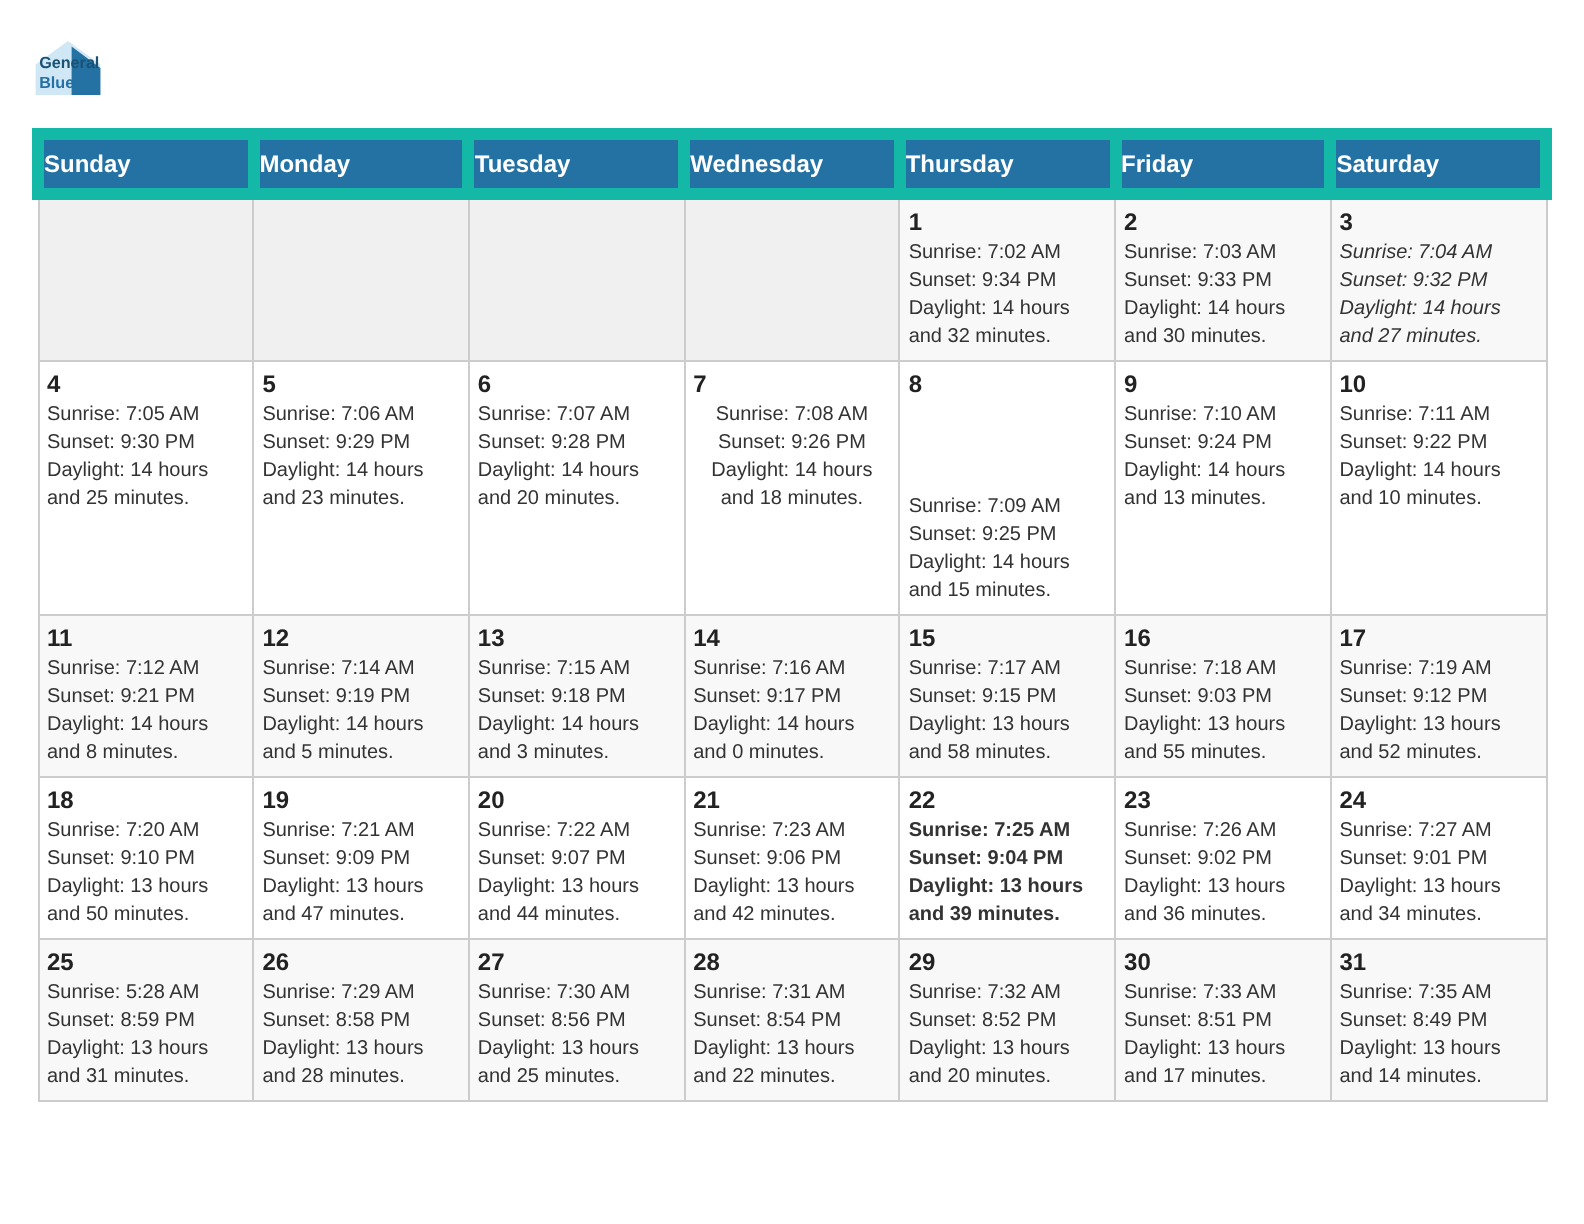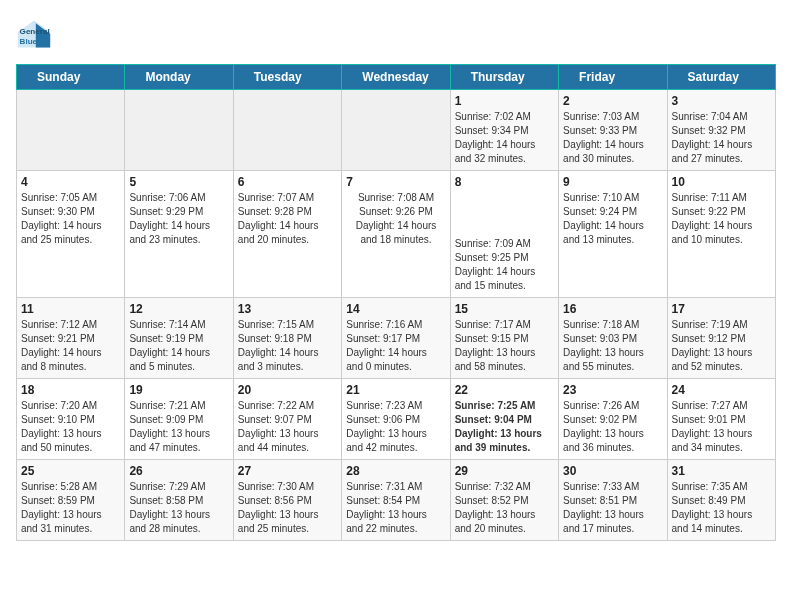--- a/index.html
+++ b/index.html
@@ -48,23 +48,23 @@
     }
     table {
       width: 100%;
       border-collapse: collapse;
       table-layout: fixed;
     }
     thead tr th {
       background-color: #2471a3;
       color: #fff;
       font-size: 12px;
-      padding: 5px 20px;
+      padding: 5px 0;
       text-align: left;
-      border: 1px solid #14b8a6;
+      border: 6px solid #14b8a6;
     }
     tbody tr td {
       border: 1px solid #ccc;
       vertical-align: top;
       padding: 4px;
       font-size: 10px;
       color: #333;
       min-height: 80px;
       background: #fff;
     }
@@ -139,21 +139,21 @@
         </td>
         <td>
           <div class="day-number">2</div>
           <div class="day-content" style="white-space: pre-line;">Sunrise: 7:03 AM
 Sunset: 9:33 PM
 Daylight: 14 hours
 and 30 minutes.</div>
         </td>
         <td>
           <div class="day-number">3</div>
-          <div class="day-content" style="white-space: pre-line;">Sunrise: 7:04 AM
+          <div class="day-content" style="white-space: pre-line; font-style: italic;">Sunrise: 7:04 AM
 Sunset: 9:32 PM
 Daylight: 14 hours
 and 27 minutes.</div>
         </td>
       </tr>
       <tr>
         <td>
           <div class="day-number">4</div>
           <div class="day-content" style="white-space: pre-line;">Sunrise: 7:05 AM
 Sunset: 9:30 PM

